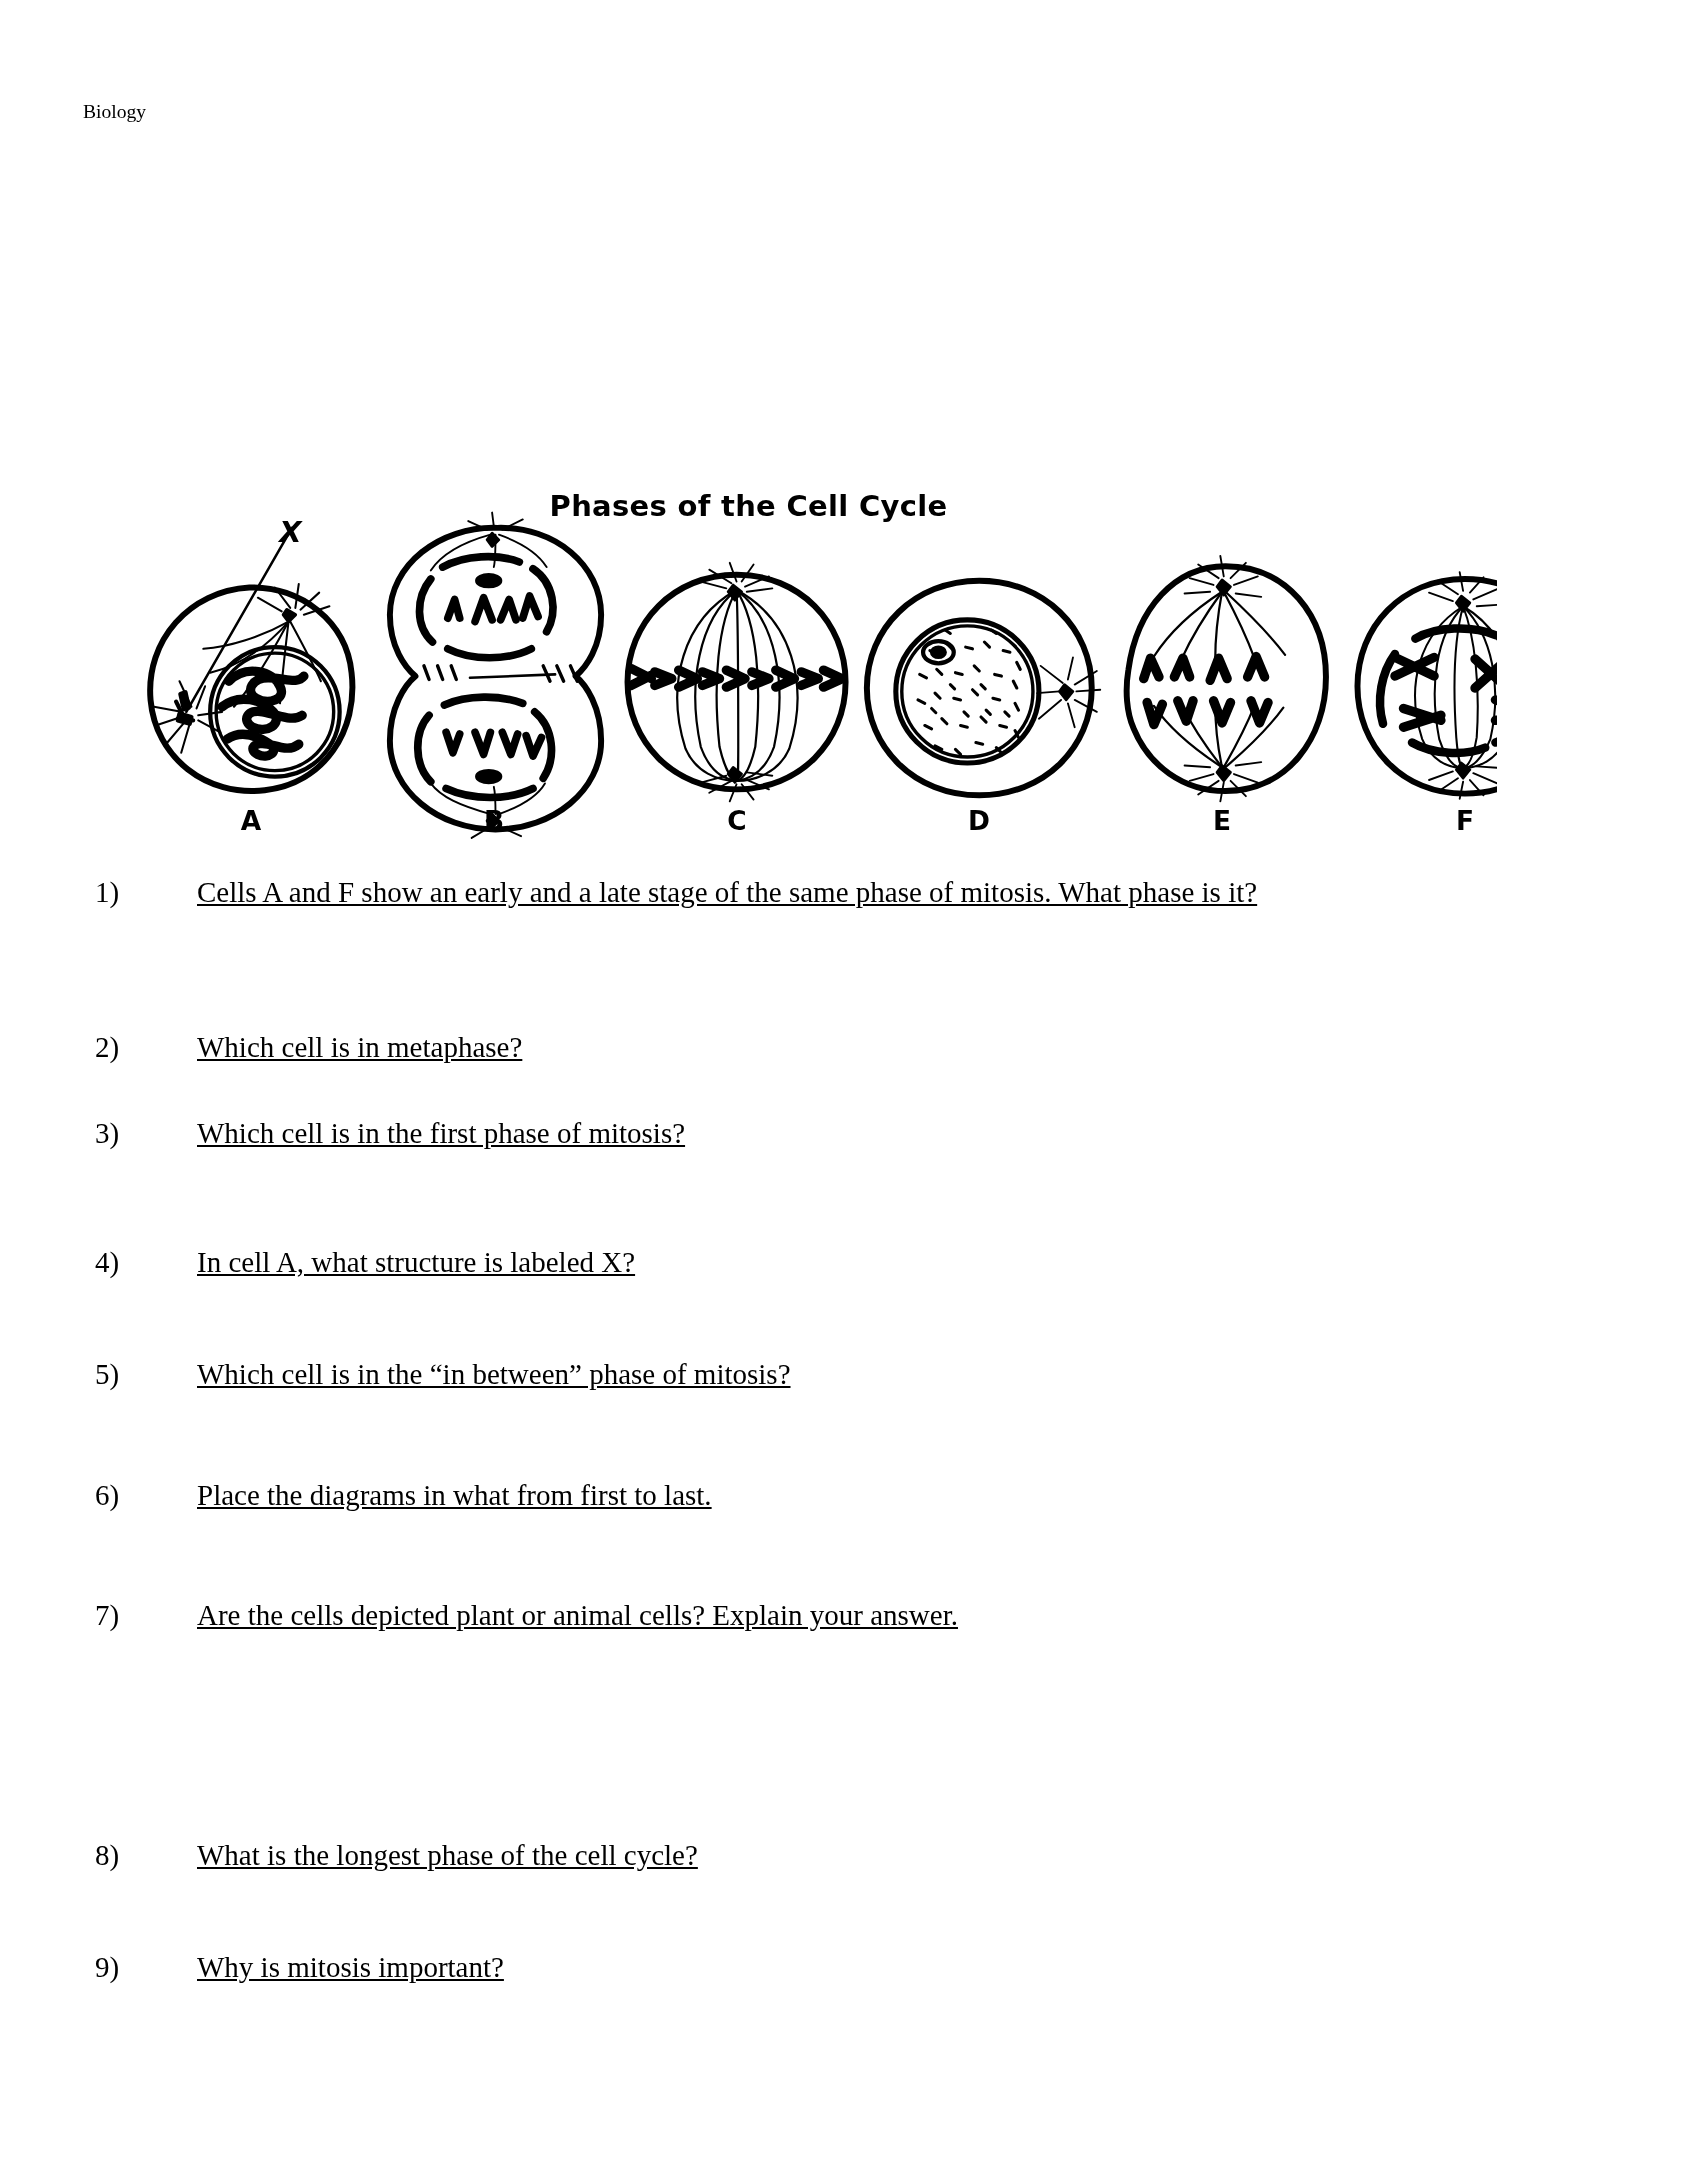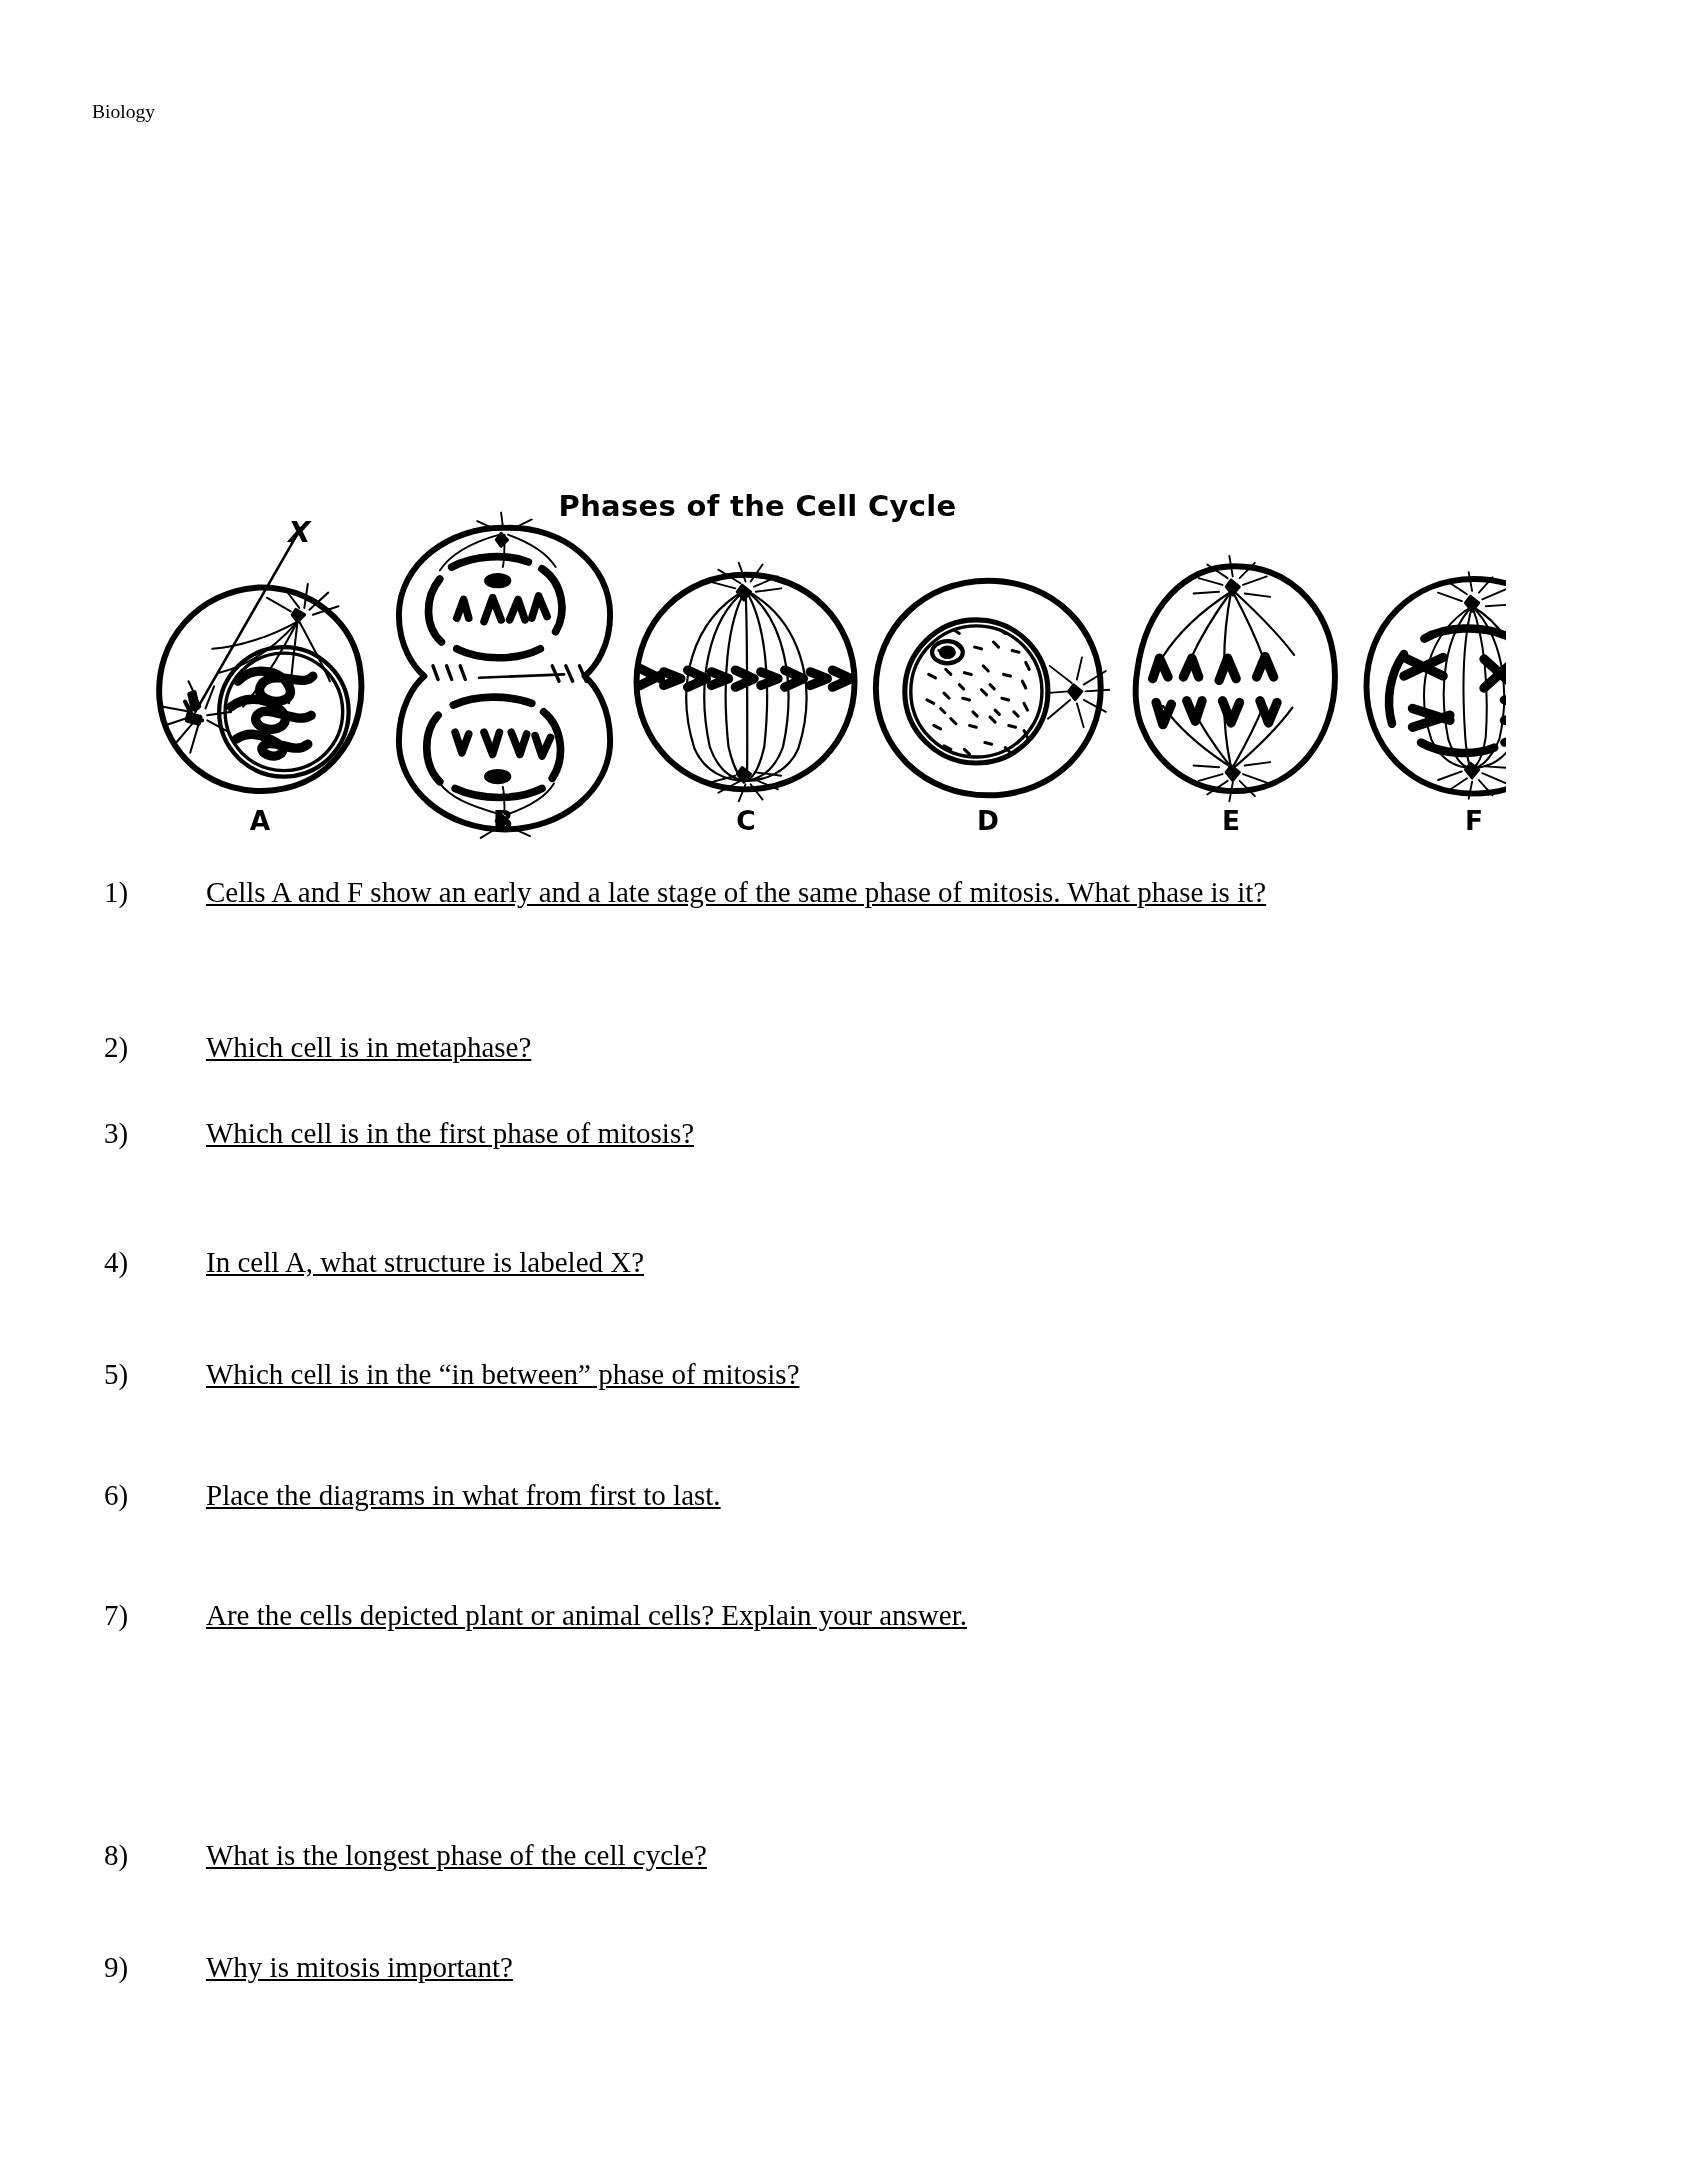--- a/index.html
+++ b/index.html
@@ -8,21 +8,20 @@
     background: #ffffff;
   }
   .page {
     position: relative;
     width: 1497px;
     height: 2181px;
     background: #ffffff;
     overflow: hidden;
     font-family: "Liberation Serif", "DejaVu Serif", serif;
     color: #000000;
-    margin-left: 9px;
   }
 
   
   .subject-label {
     position: absolute;
     left: 83px;
     top: 102px;
     font-size: 19.6px;
     font-family: "Liberation Serif", "DejaVu Serif", serif;
     line-height: 1;

